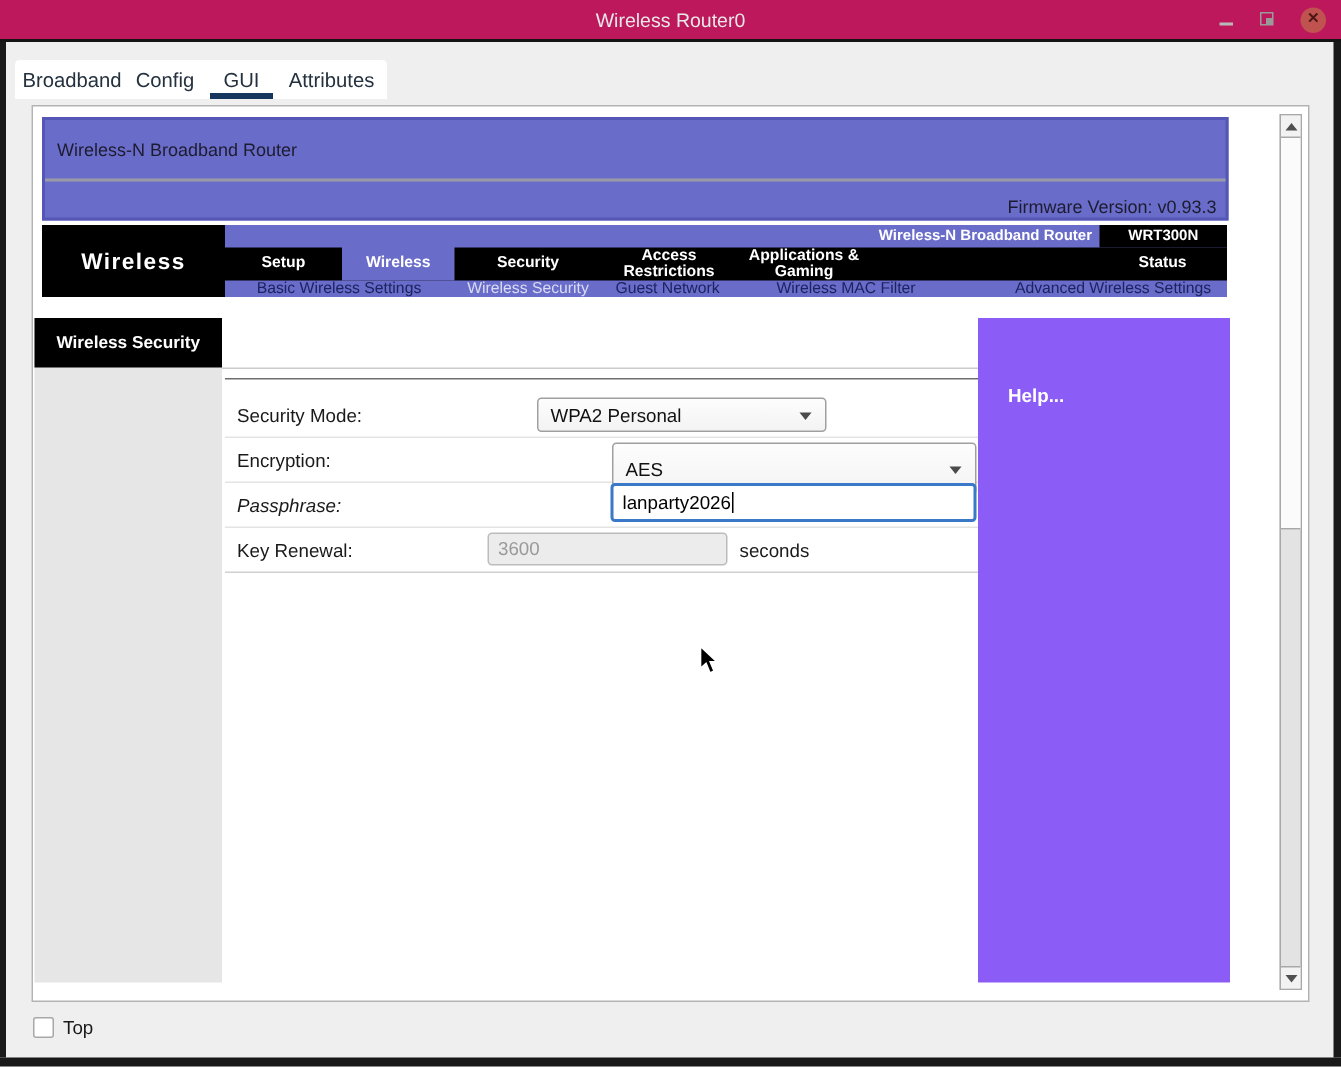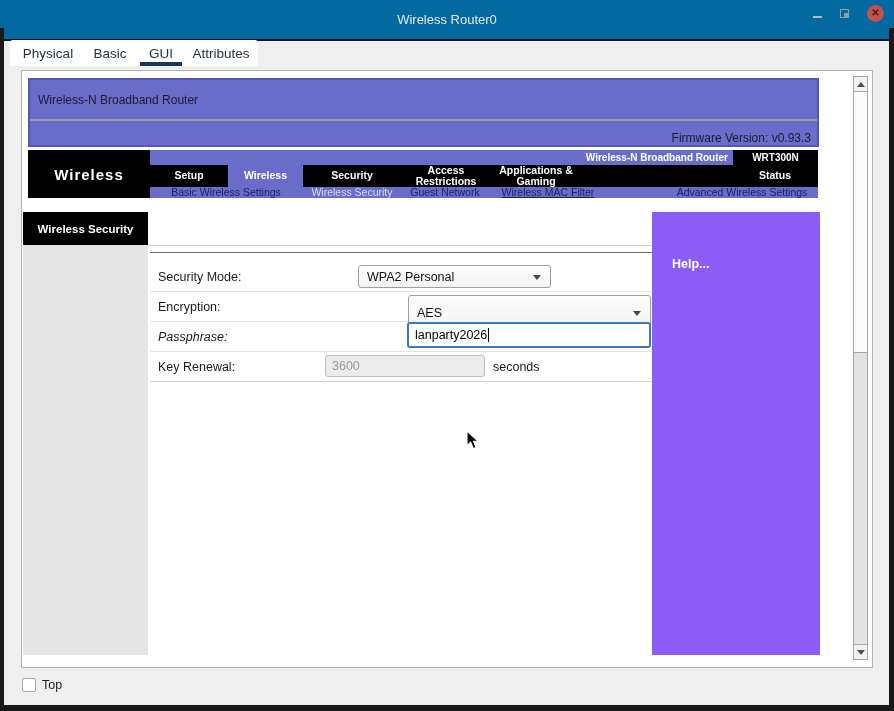--- a/index.html
+++ b/index.html
@@ -7,21 +7,21 @@
   body {
     font-family:"Liberation Sans", sans-serif;
     background:#efefef;
     position:relative;
     overflow:hidden;
     color:#1a1a1a;
   }
   .abs { position:absolute; }
 
   
-  .titlebar { left:0; top:0; width:894px; height:41px; background:#0369a1;
+  .titlebar { left:0; top:0; width:894px; height:28px; background:#be185d;
     border-bottom:2px solid #151515; display:flex; align-items:center; justify-content:center; }
   .titlebar-text { color:#e8e8e8; font-size:13px; }
   .win-controls { position:absolute; right:10px; top:0; height:26px; display:flex; align-items:center; gap:18px; }
   .min-glyph { width:9px; height:2px; background:#b9b9b9; display:inline-block; }
   .restore-glyph { width:9px; height:9px; border:1px solid #9a9a9a; display:inline-block; position:relative; }
   .restore-glyph::after { content:""; position:absolute; right:0; bottom:0; width:4px; height:4px; background:#9a9a9a; }
   .close-btn { width:17px; height:17px; border-radius:50%; background:#c0524f; color:#4a1715;
     font-size:10px; font-weight:bold; display:flex; align-items:center; justify-content:center; line-height:1; }
   .frame-edge { background:#191919; }
 
@@ -103,24 +103,24 @@
     <span><span class="min-glyph"></span></span>
     <span><span class="restore-glyph"></span></span>
     <span class="close-btn">
         <span>✕</span>
       </span>
   </div>
 </div>
 
 <div class="abs tab-strip"></div>
 <div class="abs tab" style="left:22px; width:52px;">
-    <span>Physical</span>
+    <span>Broadband</span>
   </div>
 <div class="abs tab" style="left:89px; width:42px;">
-    <span>Basic</span>
+    <span>Config</span>
   </div>
 <div class="abs tab" style="left:143px; width:36px;">
     <span>GUI</span>
   </div>
 <div class="abs tab-underline" style="left:140px; top:62px; width:42px; height:4px;"></div>
 <div class="abs tab" style="left:190px; width:62px;">
     <span>Attributes</span>
   </div>
 
 <div class="abs panel"></div>
@@ -152,21 +152,21 @@
   <div class="nav-item" style="left:467px; width:82px;">
       <span>Applications &amp; Gaming</span>
     </div>
   <div class="nav-item" style="left:703px; width:88px;">
       <span>Status</span>
     </div>
   <div class="nav-sub"></div>
   <div class="nav-sub-item" style="left:128px; width:140px;"><span>Basic Wireless Settings</span></div>
   <div class="nav-sub-item active" style="left:264px; width:120px;"><span>Wireless Security</span></div>
   <div class="nav-sub-item" style="left:367px; width:100px;"><span>Guest Network</span></div>
-  <div class="nav-sub-item" style="left:450px; width:140px;text-decoration:underline;"><span>Wireless MAC Filter</span></div>
+  <div class="nav-sub-item" style="left:466px; width:140px;"><span>Wireless MAC Filter</span></div>
   <div class="nav-sub-item" style="left:634px; width:160px;"><span>Advanced Wireless Settings</span></div>
 </div>
 
 <div class="abs sidebar"></div>
 <div class="abs section-header">
     <span>Wireless Security</span>
   </div>
 
 <div class="abs hline" style="left:148px; top:245px; width:504px; background:#cbcbcb;"></div>
 <div class="abs hline" style="left:150px; top:252px; width:502px; background:#6e6e6e;"></div>

